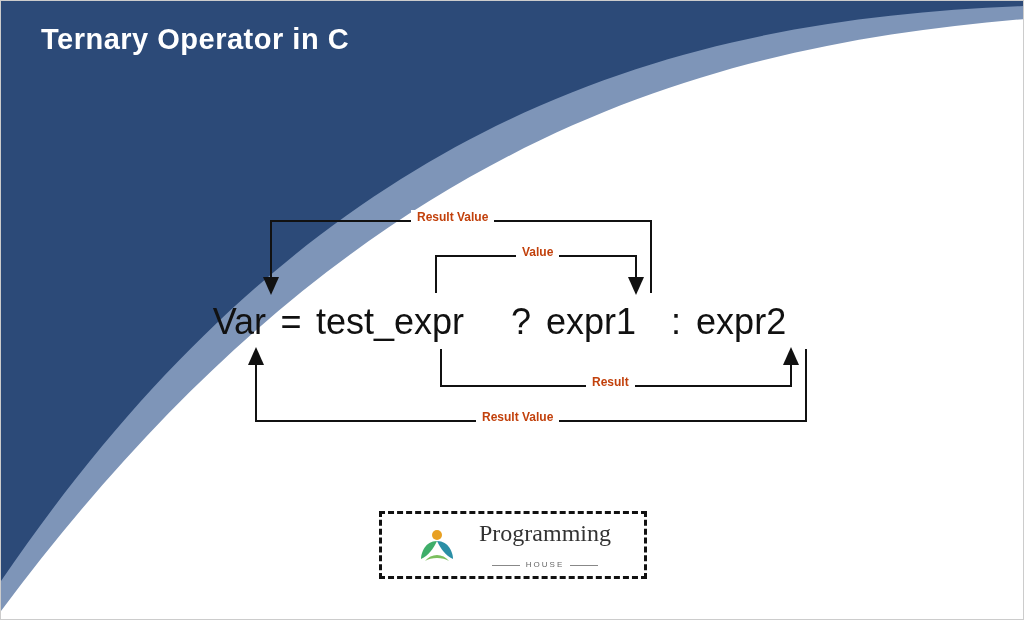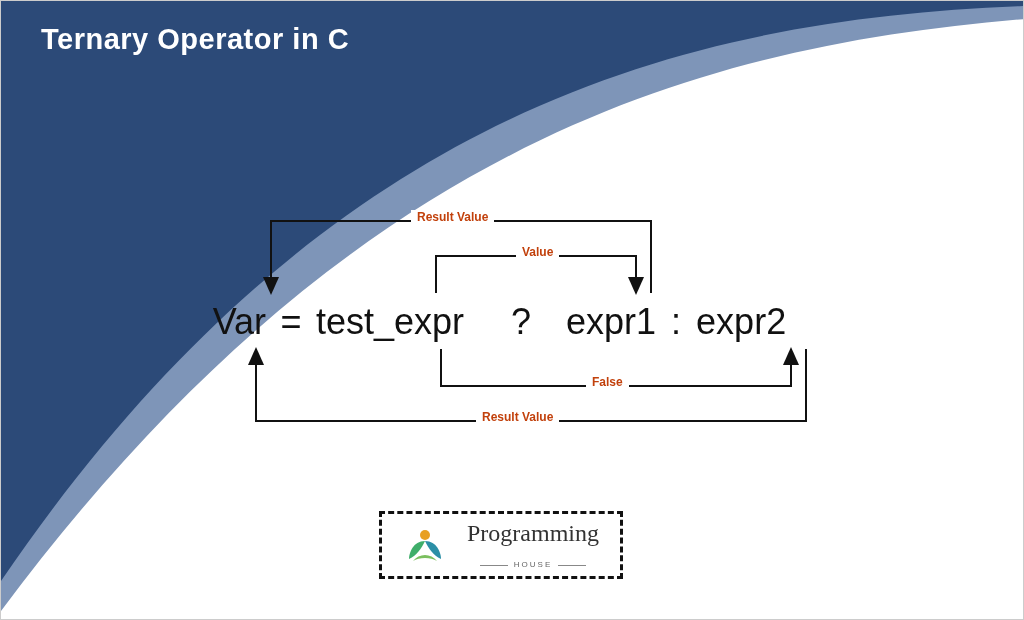--- a/index.html
+++ b/index.html
@@ -52,21 +52,21 @@
     font-size: 12px;
     font-weight: bold;
     color: #c2410c;
     background: #fff;
     padding: 0 6px;
   }
   .logo-box {
     position: absolute;
     left: 378px;
     top: 510px;
-    width: 244px;
+    width: 268px;
     height: 68px;
     border: 3px dashed #111;
     display: flex;
     align-items: center;
     justify-content: center;
     gap: 20px;
     background: #fff;
   }
   .logo-text {
     display: flex;
@@ -126,29 +126,29 @@
 
     <path d="M 240 92 L 240 55 L 440 55 L 440 92" stroke="#111" stroke-width="2" fill="none" marker-end="url(#ah)"></path>
 
     <path d="M 245 148 L 245 185 L 595 185 L 595 148" stroke="#111" stroke-width="2" fill="none" marker-end="url(#ah)"></path>
 
     <path d="M 610 148 L 610 220 L 60 220 L 60 148" stroke="#111" stroke-width="2" fill="none" marker-end="url(#ah)"></path>
   </svg>
 
   <div class="arrow-label" style="left:215px; top:9px;">Result Value</div>
   <div class="arrow-label" style="left:320px; top:44px;">Value</div>
-  <div class="arrow-label" style="left:390px; top:174px;">False</div>
+  <div class="arrow-label" style="left:390px; top:174px;">Result</div>
   <div class="arrow-label" style="left:280px; top:209px;">Result Value</div>
 
   <div class="expression">
     <span style="width:70px; text-align:right;">Var</span>
     <span style="width:30px; text-align:center;">=</span>
     <span style="width:180px; ">test_expr</span>
     <span style="width:30px; text-align:center;">?</span>
-    <span style="width:110px; text-align:right;">expr1</span>
+    <span style="width:110px; text-align:left;">expr1</span>
     <span style="width:20px; text-align:center;">:</span>
     <span style="width:110px; text-align:left;">expr2</span>
   </div>
 </div>
 
 <div class="logo-box">
   <svg width="44" height="44" viewBox="0 0 44 44">
     <circle cx="22" cy="12" r="5" fill="#E8A023"></circle>
     <path d="M 22 18 C 10 18 6 30 6 36 C 14 32 18 26 22 18 Z" fill="#3FAE6A"></path>
     <path d="M 22 18 C 34 18 38 30 38 36 C 30 32 26 26 22 18 Z" fill="#2B8FA6"></path>

